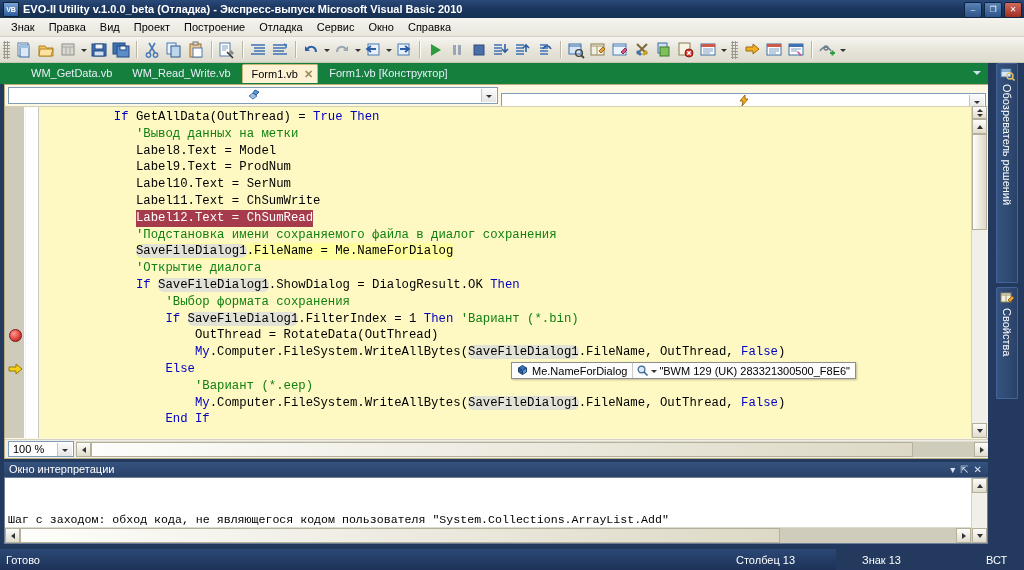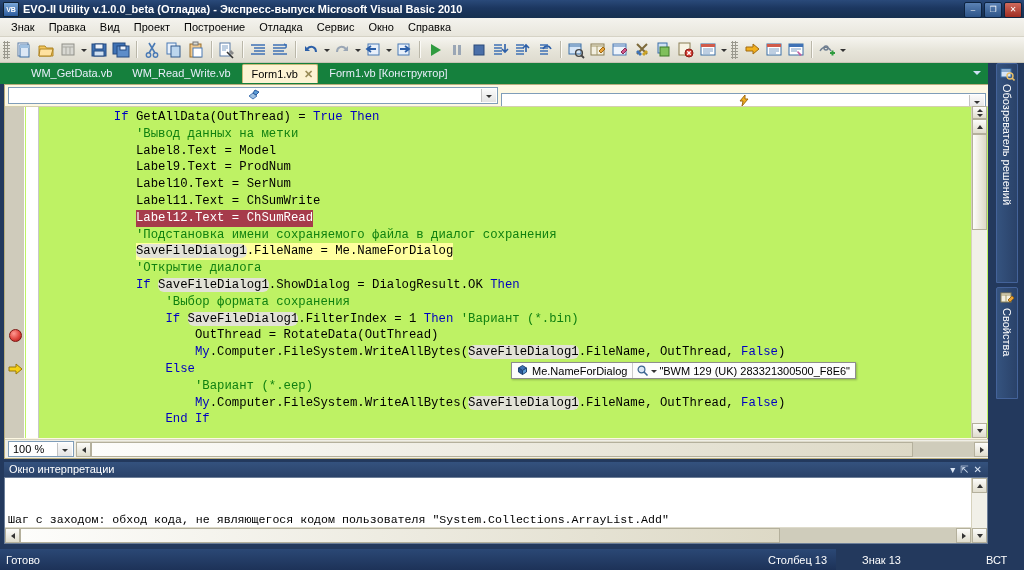--- a/index.html
+++ b/index.html
@@ -120,21 +120,21 @@
     border-left:1px solid #c3c3c3;cursor:default;
   }
   .combo-arrow:after{
     content:"";position:absolute;left:4px;top:6px;
     border-left:3px solid transparent;border-right:3px solid transparent;
     border-top:3px solid #333;
   }
 
   
   .code-area{
-    position:absolute;left:0;top:21px;width:984px;height:332px;background:#bef264;
+    position:absolute;left:0;top:21px;width:984px;height:332px;background:#fef9c3;
     border-top:1px solid #d4cfae;box-sizing:border-box;overflow:hidden;
   }
   .gutter-indicator{
     position:absolute;left:0;top:0;width:20px;height:332px;background:#cfcbbb;
     border-right:1px solid #fff;box-sizing:border-box;
   }
   .gutter-fold{
     position:absolute;left:21px;top:0;width:13px;height:332px;background:#fff;
     border-right:1px solid #c8c8c8;box-sizing:border-box;
   }
@@ -679,18 +679,18 @@
             <path d="M8 9l4-4 2 2-4 4z" fill="#e8a23a" stroke="#a06a12"></path>
           </svg>
       </span>
       <span class="vtab-label">Свойства</span>
     </div>
   </div>
 
   <div class="statusbar">
     <span class="st-ready">Готово</span>
     <span class="st-cell" style="left:676px;margin-top:28px;">Строка 81</span>
-    <span class="st-cell" style="left:768px;">Столбец 13</span>
+    <span class="st-cell" style="left:736px;">Столбец 13</span>
     <span class="st-cell" style="left:862px;">Знак 13</span>
     <span class="st-cell" style="left:986px;">ВСТ</span>
   </div>
 
 </div>
 
 </body></html>

